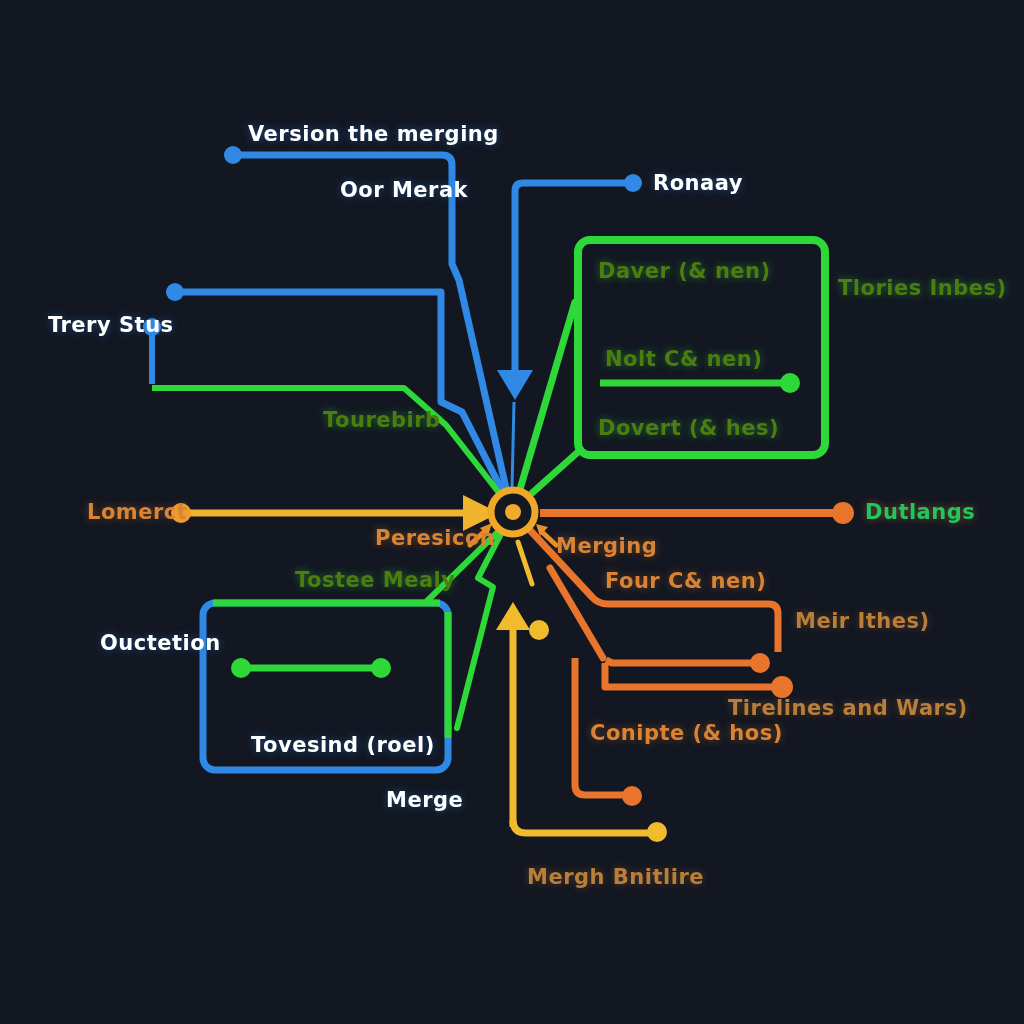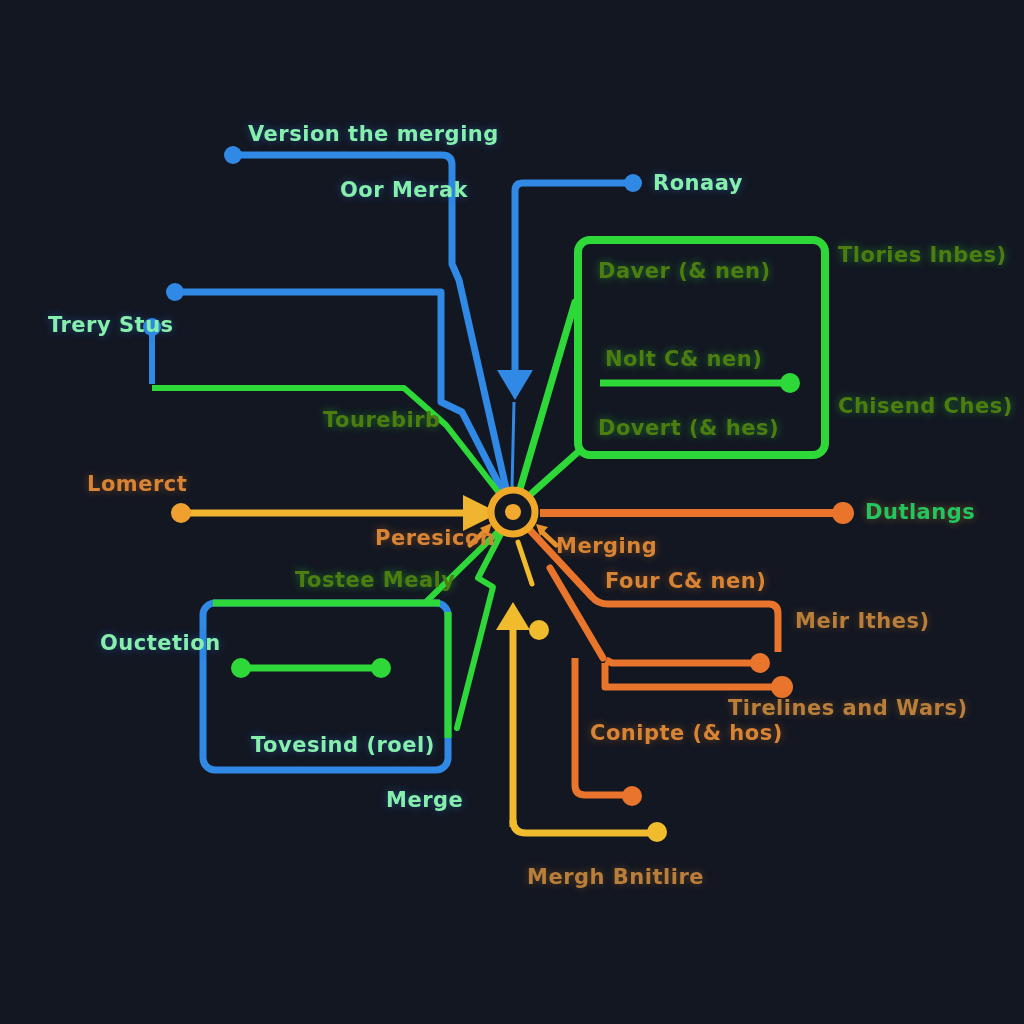--- a/index.html
+++ b/index.html
@@ -6,21 +6,21 @@
   #stage{
     position:relative;width:1024px;height:1024px;overflow:hidden;
     background:#131722;
     font-family:"DejaVu Sans","Liberation Sans",sans-serif;
   }
   #wires{position:absolute;left:0;top:0;}
   .lbl{
     position:absolute;white-space:nowrap;
     font-size:21px;font-weight:600;letter-spacing:.5px;
   }
-  .blue{color:#86efac;text-shadow:0 0 8px rgba(47,134,230,.45);}
+  .blue{color:#ffffff;text-shadow:0 0 8px rgba(47,134,230,.45);}
   .green{color:#4d7c0f;text-shadow:0 0 8px rgba(46,220,60,.45);text-align:right;}
   .orange{color:#d98434;text-shadow:0 0 8px rgba(230,130,40,.4);}
   .dim-orange{color:#b97f3a;text-shadow:0 0 8px rgba(210,130,50,.35);}
   .gold{color:#22c55e;text-shadow:0 0 8px rgba(240,170,50,.4);}
 </style>
 </head>
 <body>
 
 <div id="stage">
 
@@ -91,29 +91,28 @@
 
     <circle cx="513" cy="512" r="22" fill="#141821" stroke="#f0a828" stroke-width="7"></circle>
     <circle cx="513" cy="512" r="8" fill="#f2a92d"></circle>
   </svg>
 
   <div class="lbl blue" style="left:248px;top:122px;">Version the merging</div>
   <div class="lbl blue" style="left:340px;top:178px;">Oor Merak</div>
   <div class="lbl blue" style="left:653px;top:171px;">Ronaay</div>
 
   <div class="lbl green" style="left:598px;top:259px;">Daver (&amp; nen)</div>
-  <div class="lbl green" style="left:838px;top:243px;">Tlories Inbes)</div>
+  <div class="lbl green" style="left:838px;top:276px;">Tlories Inbes)</div>
   <div class="lbl green" style="left:605px;top:347px;">Nolt C&amp; nen)</div>
-  <div class="lbl green" style="left:838px;top:394px;">Chisend Ches)</div>
   <div class="lbl green" style="left:598px;top:416px;">Dovert (&amp; hes)</div>
 
   <div class="lbl blue" style="left:48px;top:313px;">Trery Stus</div>
   <div class="lbl green" style="left:323px;top:408px;">Tourebirb</div>
 
-  <div class="lbl orange" style="left:87px;top:472px;">Lomerct</div>
+  <div class="lbl orange" style="left:87px;top:500px;">Lomerct</div>
   <div class="lbl orange" style="left:375px;top:526px;">Peresicon</div>
   <div class="lbl orange" style="left:556px;top:534px;">Merging</div>
   <div class="lbl gold" style="left:865px;top:500px;">Dutlangs</div>
 
   <div class="lbl green" style="left:295px;top:568px;">Tostee Mealy</div>
   <div class="lbl orange" style="left:605px;top:569px;">Four C&amp; nen)</div>
   <div class="lbl dim-orange" style="left:795px;top:609px;">Meir Ithes)</div>
   <div class="lbl dim-orange" style="left:728px;top:696px;">Tirelines and Wars)</div>
   <div class="lbl orange" style="left:590px;top:721px;">Conipte (&amp; hos)</div>
 

